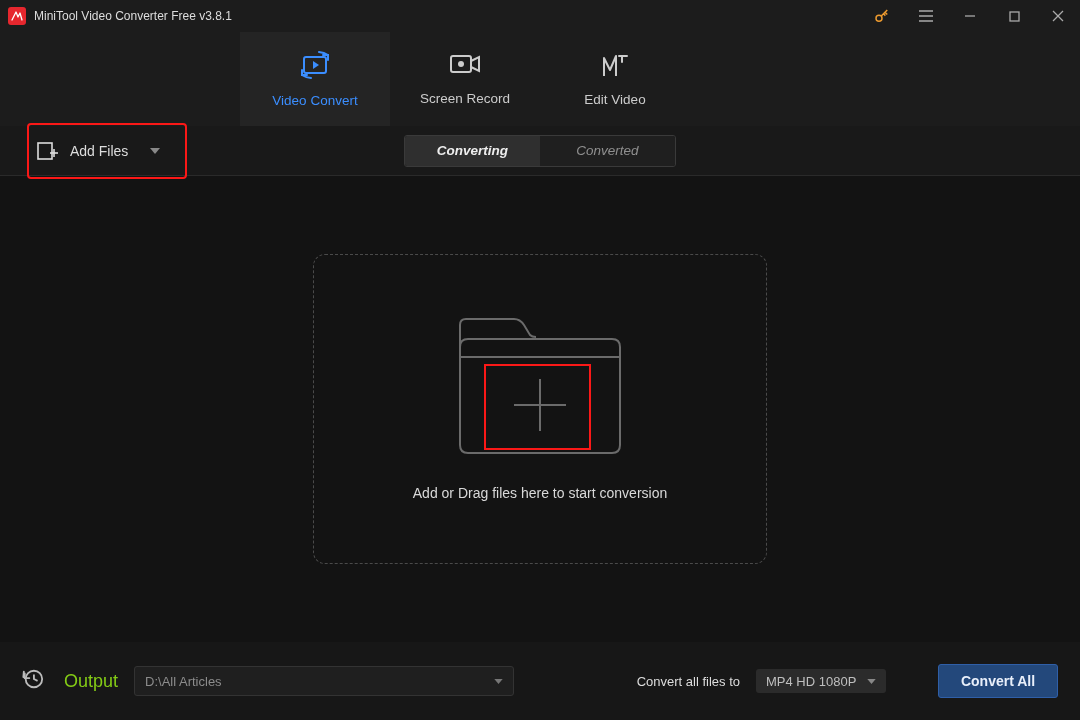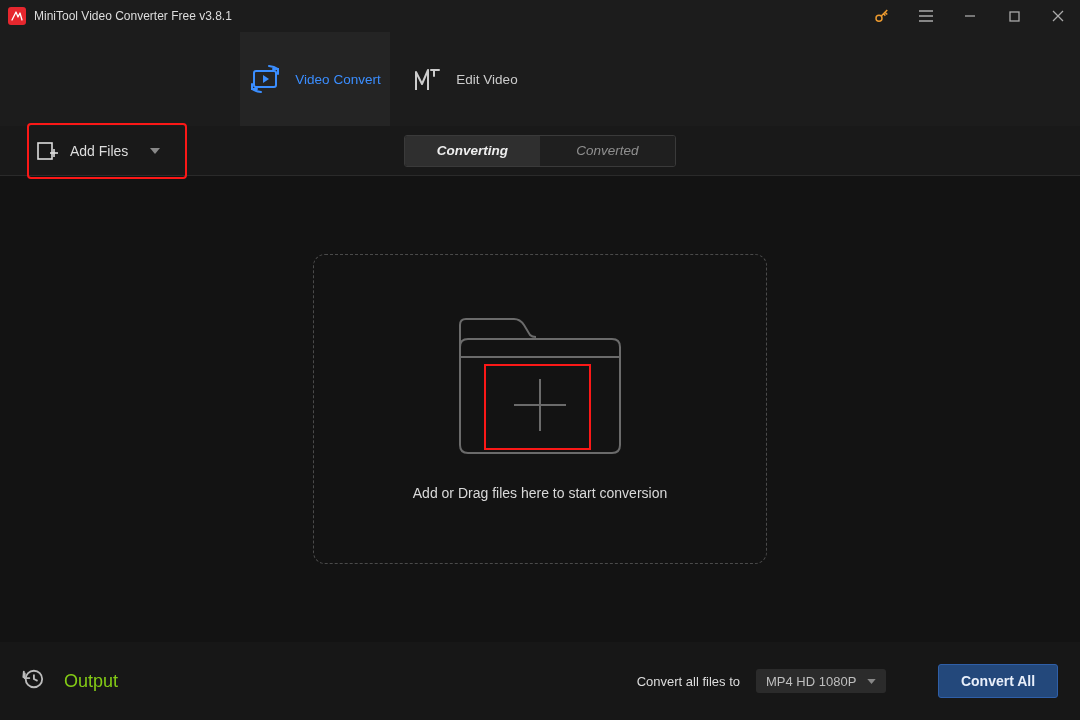--- a/index.html
+++ b/index.html
@@ -38,21 +38,21 @@
   .key-icon svg { color: #ec9a2f; }
   
   .nav {
     height: 94px;
     background: #1c1c1c;
     display: flex; align-items: stretch;
     padding-left: 240px;
   }
   .nav-tab {
     width: 150px;
-    display: flex; align-items: center; justify-content: center;
+    display: flex; flex-direction: column; align-items: center; justify-content: center;
     gap: 14px;
     color: #ccc;
     font-size: 13.5px;
   }
   .nav-tab.active {
     background: #242424;
     color: #3b8eff;
   }
   .nav-tab svg { color: inherit; }
   
@@ -206,20 +206,28 @@
       <rect x="5" y="6" width="22" height="16" rx="2"></rect>
       <path d="M14 10 L20 14 L14 18 Z" fill="currentColor" stroke="none"></path>
       <path d="M24 4 L29 4 L29 9" stroke-linecap="round"></path>
       <path d="M29 4 A16 12 0 0 0 20 1" stroke-linecap="round"></path>
       <path d="M8 24 L3 24 L3 19" stroke-linecap="round"></path>
       <path d="M3 24 A16 12 0 0 0 12 27" stroke-linecap="round"></path>
     </svg>
     <span>Video Convert</span>
   </div>
   <div class="nav-tab">
+    <svg width="32" height="24" viewBox="0 0 32 24" fill="none" stroke="currentColor" stroke-width="2">
+      <rect x="2" y="3" width="20" height="16" rx="2"></rect>
+      <path d="M22 8 L30 4 L30 18 L22 14"></path>
+      <circle cx="12" cy="11" r="3" fill="currentColor" stroke="none"></circle>
+    </svg>
+    <span>Screen Record</span>
+  </div>
+  <div class="nav-tab">
     <svg width="30" height="26" viewBox="0 0 30 26" fill="none" stroke="currentColor" stroke-width="2">
       <path d="M4 24 L4 6 L10 18 L16 4 L16 24" stroke-linejoin="round"></path>
       <path d="M19 4 L27 4 M22 4 L22 10" stroke-linecap="round"></path>
     </svg>
     <span>Edit Video</span>
   </div>
 </div>
 
 <div class="secondary">
   <div class="add-files">
@@ -260,20 +268,26 @@
 <div class="footer">
   <div class="clock">
     <svg width="22" height="22" viewBox="0 0 24 24" fill="none" stroke="currentColor" stroke-width="2">
       <circle cx="13" cy="12" r="9"></circle>
       <path d="M13 7 L13 12 L17 14"></path>
       <path d="M3 6 L3 11 L8 11" stroke-linecap="round"></path>
       <path d="M1.5 10 L2 4" stroke-linecap="round"></path>
     </svg>
   </div>
   <div class="output-label">Output</div>
+  <div class="output-combo">
+    <span>D:\All Articles</span>
+    <svg width="9" height="5" viewBox="0 0 10 6">
+        <path d="M0 0 L5 6 L10 0 Z" fill="#777"></path>
+      </svg>
+  </div>
   <div class="footer-spacer"></div>
   <div class="convertall-label">Convert all files to</div>
   <div class="format-combo">
     <span>MP4 HD 1080P</span>
     <svg width="9" height="5" viewBox="0 0 10 6">
         <path d="M0 0 L5 6 L10 0 Z" fill="#888"></path>
       </svg>
   </div>
   <div class="convert-btn">Convert All</div>
 </div>

